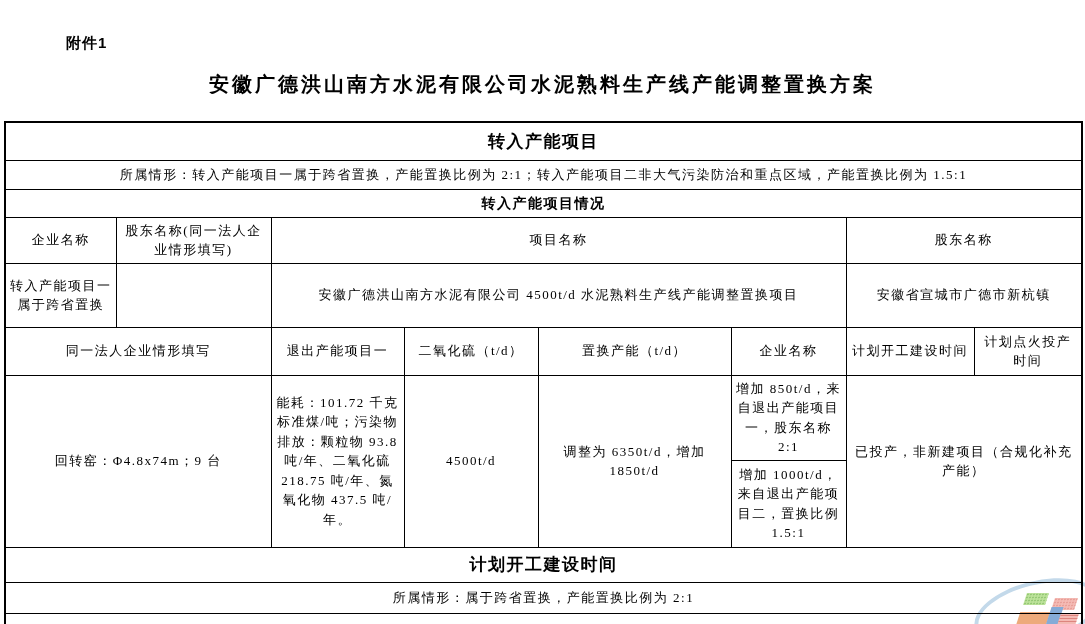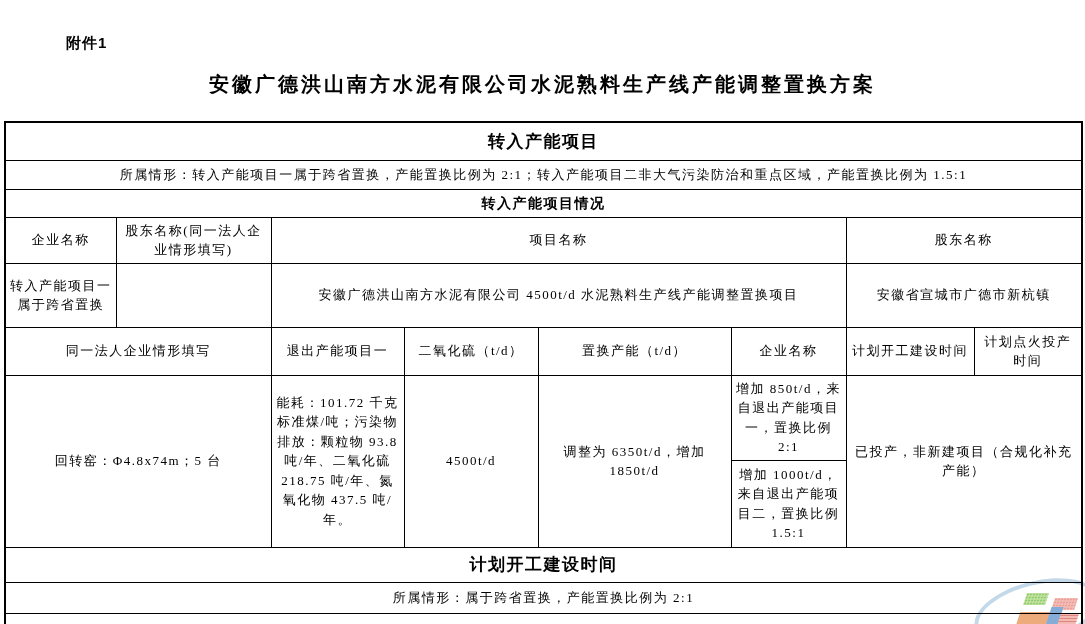--- a/index.html
+++ b/index.html
@@ -154,25 +154,25 @@
       <td class="colhead" colspan="2">同一法人企业情形填写</td>
       <td class="colhead">退出产能项目一</td>
       <td class="colhead">二氧化硫（t/d）</td>
       <td class="colhead">置换产能（t/d）</td>
       <td class="colhead">企业名称</td>
       <td class="colhead">计划开工建设时间</td>
       <td class="colhead">计划点火投产时间</td>
     </tr>
 
     <tr style="height:84px">
-      <td colspan="2" rowspan="2">回转窑：Φ4.8x74m；5 台</td>
+      <td colspan="2" rowspan="2">回转窑：Φ4.8x74m；9 台</td>
       <td rowspan="2">能耗：101.72 千克标准煤/吨；污染物排放：颗粒物 93.8 吨/年、二氧化硫 218.75 吨/年、氮氧化物 437.5 吨/年。</td>
       <td rowspan="2">4500t/d</td>
       <td rowspan="2">调整为 6350t/d，增加 1850t/d</td>
-      <td>增加 850t/d，来自退出产能项目一，置换比例 2:1</td>
+      <td>增加 850t/d，来自退出产能项目一，股东名称 2:1</td>
       <td colspan="2" rowspan="2">已投产，非新建项目（合规化补充产能）</td>
     </tr>
     <tr style="height:87px">
       <td>增加 1000t/d，来自退出产能项目二，置换比例 1.5:1</td>
     </tr>
 
     <tr style="height:35px">
       <td colspan="8" class="section-header">计划开工建设时间</td>
     </tr>
 

